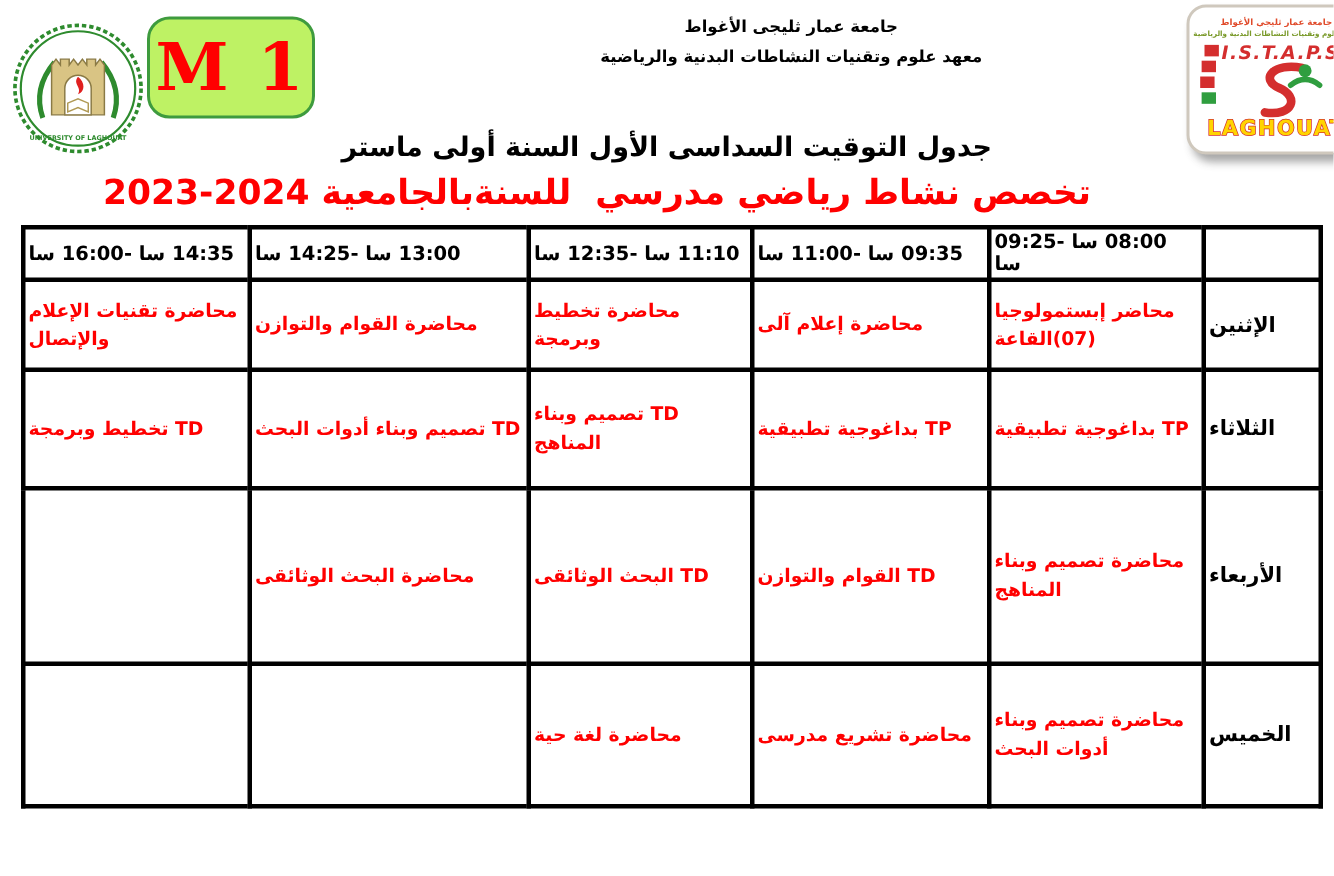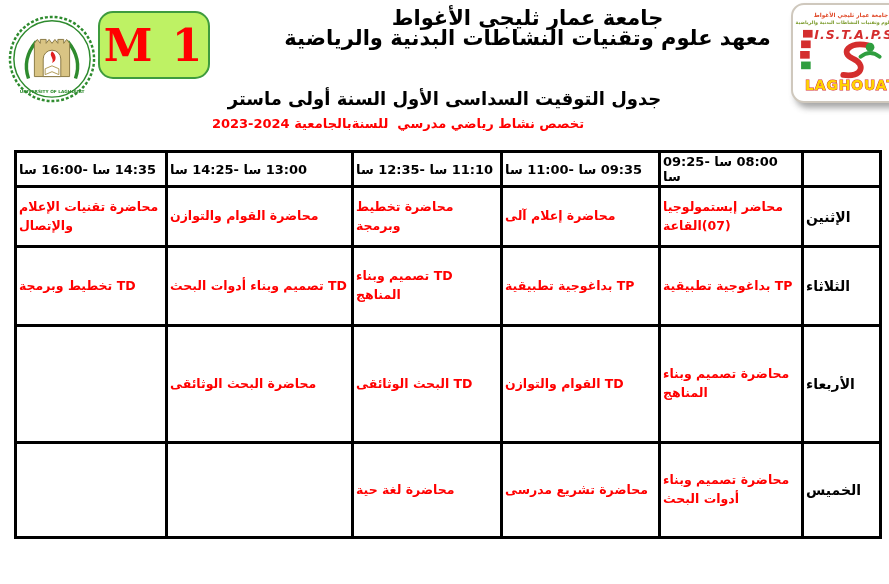--- a/index.html
+++ b/index.html
@@ -12,36 +12,36 @@
   #uni-logo{left:8px;top:13px;width:88px;height:90px;}
   #m1-badge{
     left:98px;top:11px;width:108px;height:64px;
     border:2.5px solid #3e9b3e;border-radius:15px;background:#bef264;
     display:flex;align-items:center;justify-content:center;
     color:#ff0000;font-family:"DejaVu Serif",serif;font-weight:bold;
     font-size:44px;letter-spacing:2px;
   }
   #inst-header{
     left:175px;top:8px;width:705px;text-align:center;direction:rtl;
-    color:#000;font-weight:bold;font-size:21px;line-height:20px;
+    color:#000;font-weight:bold;font-size:11px;line-height:20px;
   }
   #istaps-logo{
     left:763px;top:3px;width:116px;height:96px;background:#fff;
     border:2px solid #cfc8bd;border-radius:13px;
     box-shadow:4px 5px 6px rgba(60,60,60,.45);
     margin-left:28px;
   }
   
   #title-line1{
     left:0;top:88px;width:889px;text-align:center;direction:rtl;
     font-weight:bold;font-size:18px;color:#000;
   }
   #title-line2{
     left:0;top:116px;width:796px;text-align:center;direction:rtl;
-    font-weight:bold;font-size:13px;color:#ff0000;white-space:pre-wrap;
+    font-weight:bold;font-size:23px;color:#ff0000;white-space:pre-wrap;
   }
   
   #tt{
     position:absolute;left:14px;top:150px;width:867px;
     border-collapse:collapse;table-layout:fixed;direction:rtl;
   }
   #tt td{
     border:3px solid #000;text-align:left;vertical-align:middle;
     font-weight:bold;padding:1px 2px;overflow:hidden;
   }

